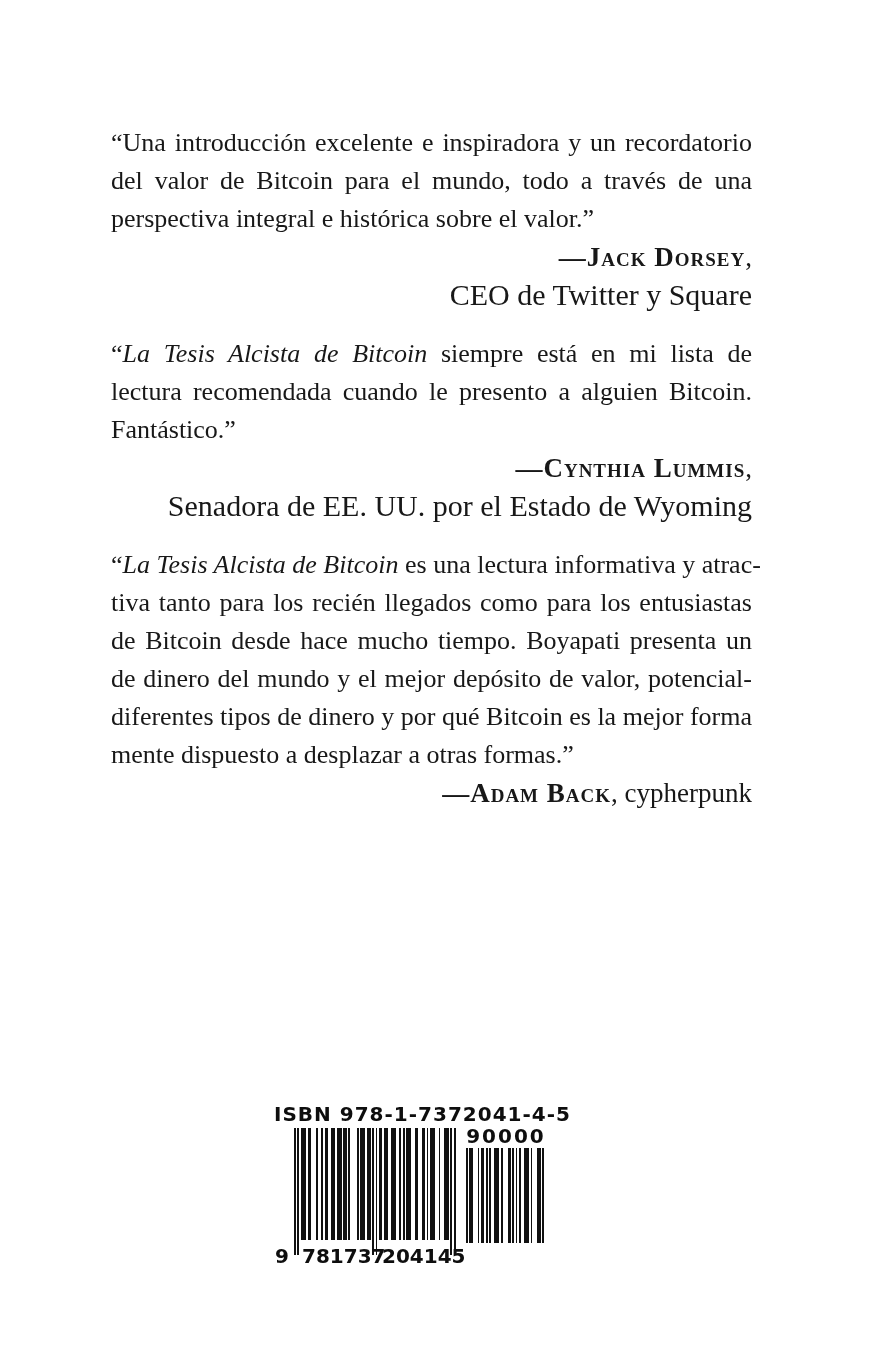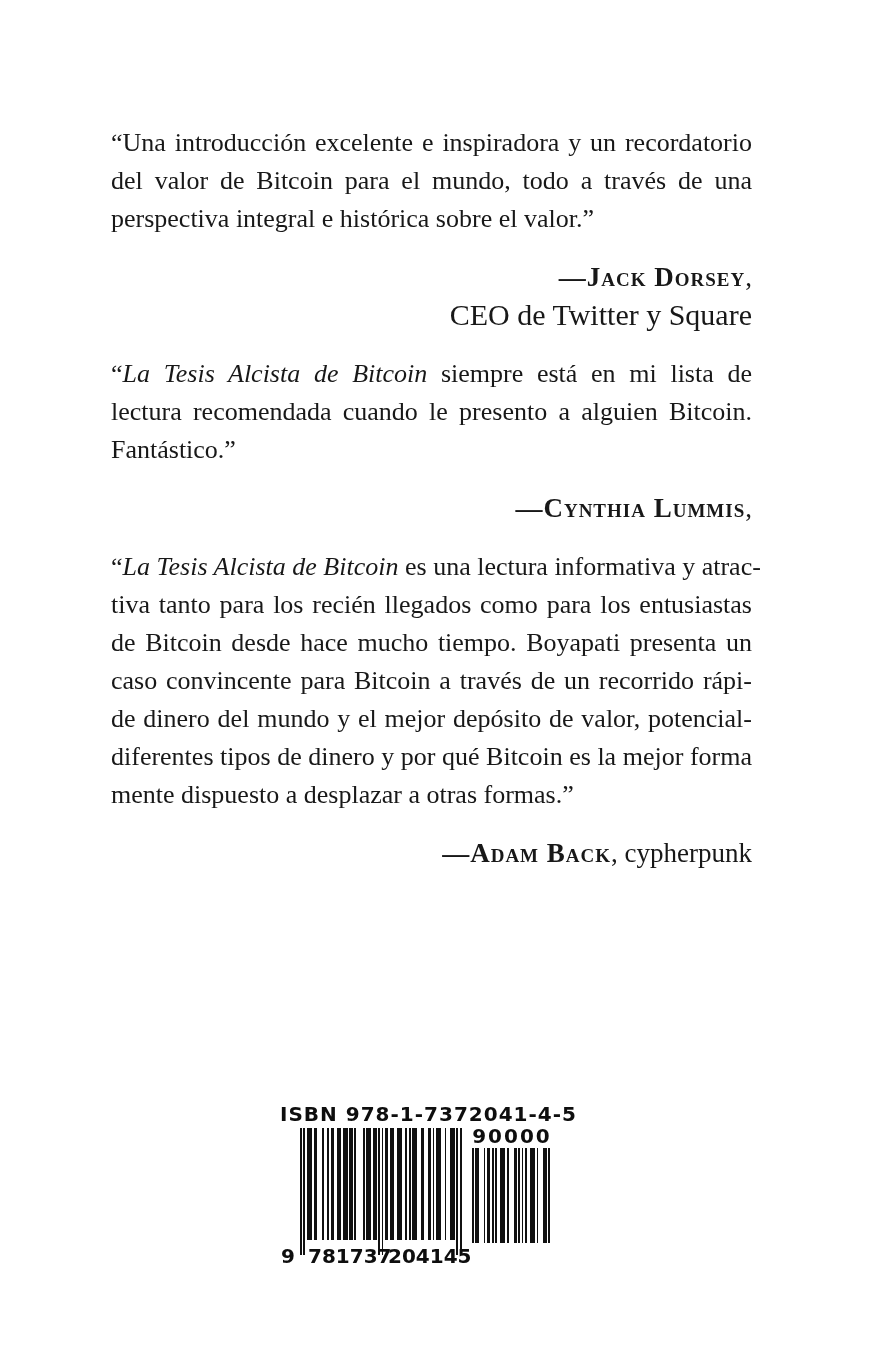--- a/index.html
+++ b/index.html
@@ -25,36 +25,35 @@
     text-align:justify;
     text-align-last:justify;
     white-space:nowrap;
   }
   .ln.last{
     text-align-last:left;
     white-space:normal;
   }
   .it{font-style:italic;}
   .attr{
-    margin-top:20px;
     text-align:right;
     font-size:27px;
     line-height:38px;
   }
   .attr .name{font-size:27px;}
   .sc{
     font-variant:small-caps;
     font-weight:700;
     letter-spacing:1px;
   }
   .attr .role{font-size:30px;}
   
   .barcode{
     position:absolute;
-    left:280px;top:1103px;
+    left:274px;top:1103px;
     width:292px;height:170px;
   }
   .bc-text{
     font-family:"DejaVu Sans","Liberation Sans",sans-serif;
     font-weight:700;
     color:#0e0e0e;
   }
   .isbn-label{
     position:absolute;left:0;top:0;width:274px;
     text-align:center;
@@ -96,27 +95,27 @@
       <div class="role">CEO de Twitter y Square</div>
     </div>
 
     <div class="q">
       <div class="ln"><span>“</span><span class="it">La Tesis Alcista de Bitcoin</span><span> siempre está en mi lista de</span></div>
       <div class="ln">lectura recomendada cuando le presento a alguien Bitcoin.</div>
       <div class="ln last">Fantástico.”</div>
     </div>
     <div class="attr">
       <div class="name"><span class="sc">—Cynthia Lummis</span><span>,</span></div>
+      <div class="role">Senadora de EE. UU. por el Estado de Wyoming</div>
     </div>
 
     <div class="q">
       <div class="ln"><span>“</span><span class="it">La Tesis Alcista de Bitcoin</span><span> es una lectura informativa y atrac-</span></div>
       <div class="ln">tiva tanto para los recién llegados como para los entusiastas</div>
       <div class="ln">de Bitcoin desde hace mucho tiempo. Boyapati presenta un</div>
-      <div class="ln">caso convincente para Bitcoin a través de un recorrido rápi-</div>
       <div class="ln">de dinero del mundo y el mejor depósito de valor, potencial-</div>
       <div class="ln">diferentes tipos de dinero y por qué Bitcoin es la mejor forma</div>
       <div class="ln last">mente dispuesto a desplazar a otras formas.”</div>
     </div>
     <div class="attr">
       <div class="name"><span class="sc">—Adam Back</span><span>, cypherpunk</span></div>
     </div>
 
   </div>
 

